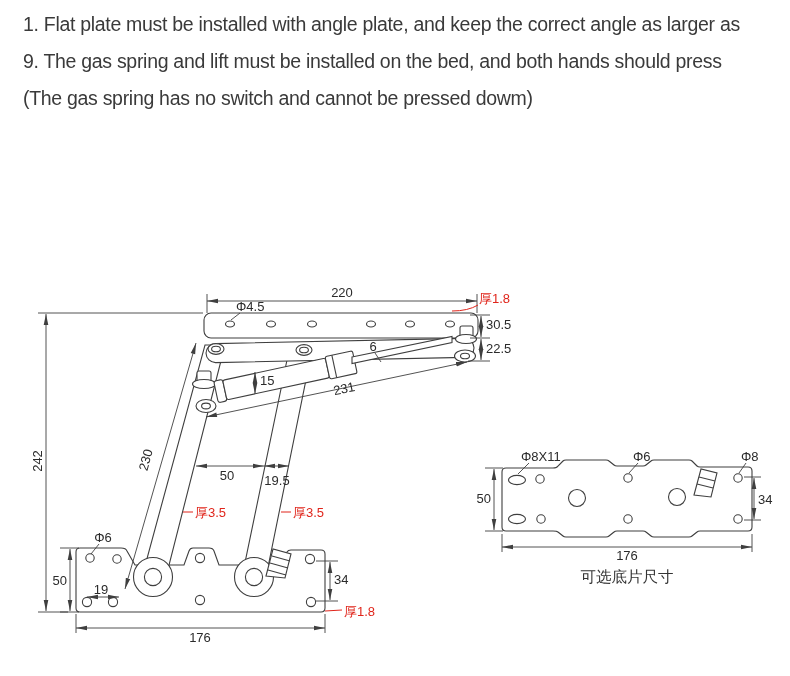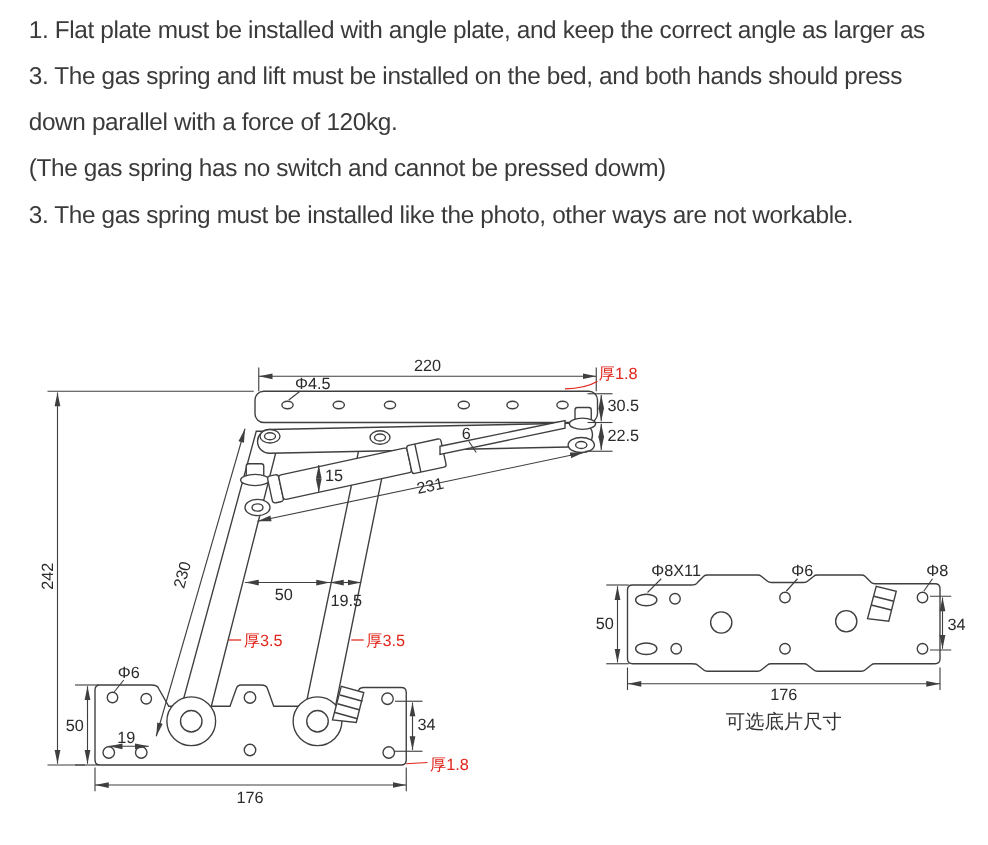--- a/index.html
+++ b/index.html
@@ -17,24 +17,22 @@
                    font-size:13px;fill:#2b2b2b;}
   svg.drawing text.red{fill:#e0251b;}
   svg.drawing text.cap{font-size:15.5px;fill:#333;}
   .mid{text-anchor:middle;} .enda{text-anchor:end;}
 </style>
 </head>
 <body>
 
 <div class="notes">
   <div>1. Flat plate must be installed with angle plate, and keep the correct angle as larger as</div>
-  <div>3. The gas spring and lift must be installed on the bed, and both hands should press</div>
-  <div>down parallel with a force of 120kg.</div>
+  <div>9. The gas spring and lift must be installed on the bed, and both hands should press</div>
   <div>(The gas spring has no switch and cannot be pressed dowm)</div>
-  <div>3. The gas spring must be installed like the photo, other ways are not workable.</div>
 </div>
 
 <svg class="drawing" width="790" height="676" viewBox="0 0 790 676">
   <defs>
     <marker id="mE" refX="11" refY="3" markerWidth="12" markerHeight="6.5" orient="auto" markerUnits="userSpaceOnUse">
       <path d="M11,3 L0,0.7 L0,5.3 Z" fill="#3f3f3f"></path>
     </marker>
     <marker id="mS" refX="0" refY="3" markerWidth="12" markerHeight="6.5" orient="auto" markerUnits="userSpaceOnUse">
       <path d="M0,3 L11,0.7 L11,5.3 Z" fill="#3f3f3f"></path>
     </marker>

